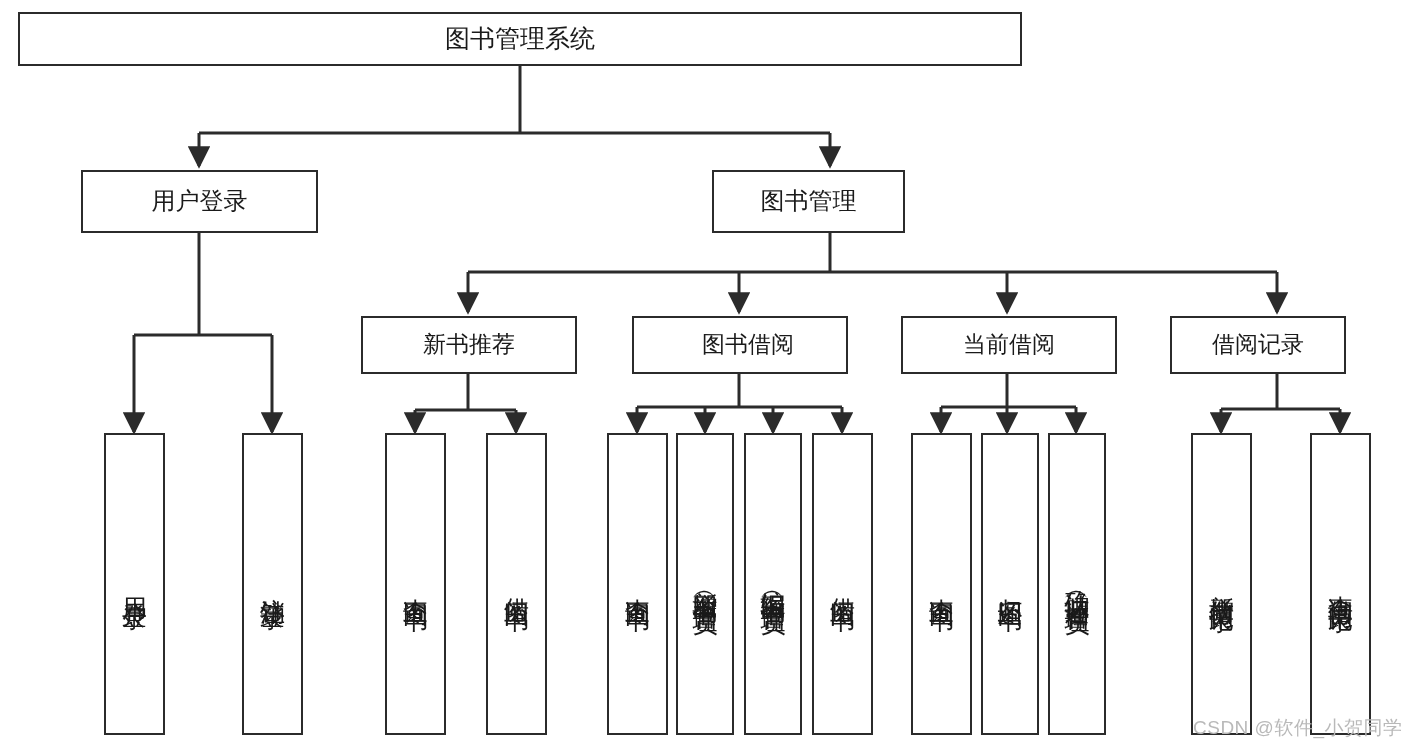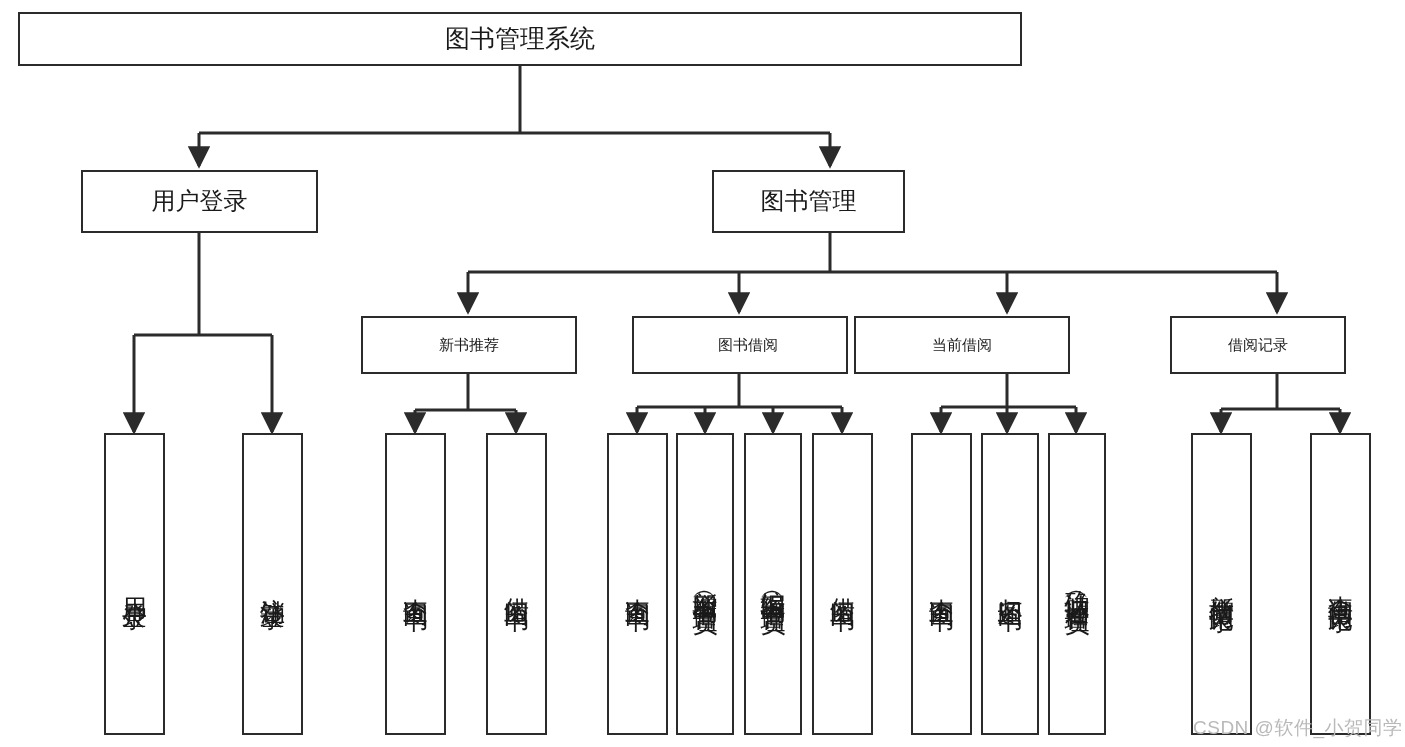--- a/index.html
+++ b/index.html
@@ -36,21 +36,21 @@
   }
   .node-label {
     color: #1a1a1a;
     font-family: "Liberation Sans", "DejaVu Sans", sans-serif;
     line-height: 1.18;
     white-space: nowrap;
     text-align: left;
   }
   .node-root .node-label { font-size: 25px; }
   .node-l2 .node-label { font-size: 24px; }
-  .node-l3 .node-label { font-size: 15px; }
+  .node-l3 .node-label { font-size: 23px; }
 
   .node-leaf {
     align-items: center;
     justify-content: center;
   }
   .node-leaf .node-label {
     writing-mode: vertical-rl;
     text-orientation: upright;
     font-size: 25px;
     letter-spacing: 3px;
@@ -134,21 +134,21 @@
   <div class="node-box node-l2" style="left:712px; top:170px; width:193px; height:63px;">
     <span class="node-label">图书管理</span>
   </div>
 
   <div class="node-box node-l3" style="left:361px; top:316px; width:216px; height:58px;">
     <span class="node-label">新书推荐</span>
   </div>
   <div class="node-box node-l3" style="left:632px; top:316px; width:216px; height:58px;padding-left:16px;">
     <span class="node-label">图书借阅</span>
   </div>
-  <div class="node-box node-l3" style="left:854px; top:316px; width:216px; height:58px;">
+  <div class="node-box node-l3" style="left:901px; top:316px; width:216px; height:58px;">
     <span class="node-label">当前借阅</span>
   </div>
   <div class="node-box node-l3" style="left:1170px; top:316px; width:176px; height:58px;">
     <span class="node-label">借阅记录</span>
   </div>
 
   <div class="node-box node-leaf" style="left:104px; top:433px; width:61px; height:302px;">
     <span class="node-label">用户登录</span>
   </div>
   <div class="node-box node-leaf" style="left:242px; top:433px; width:61px; height:302px;">

